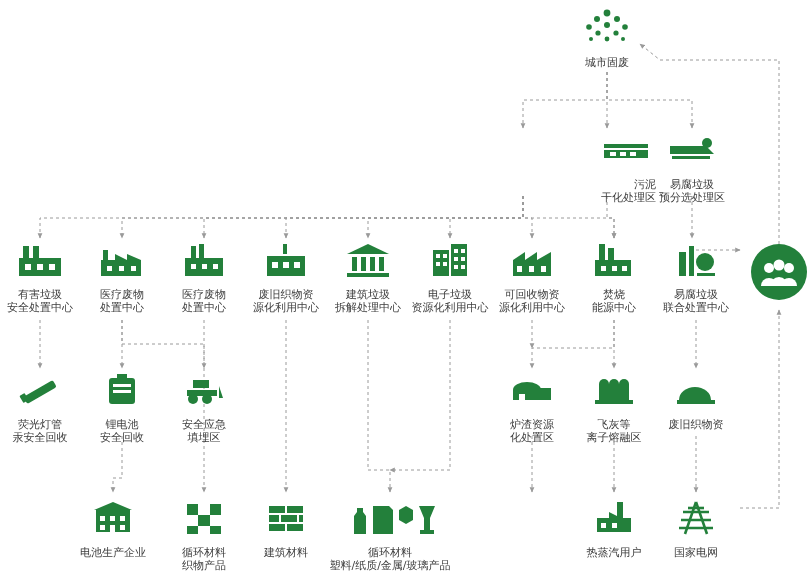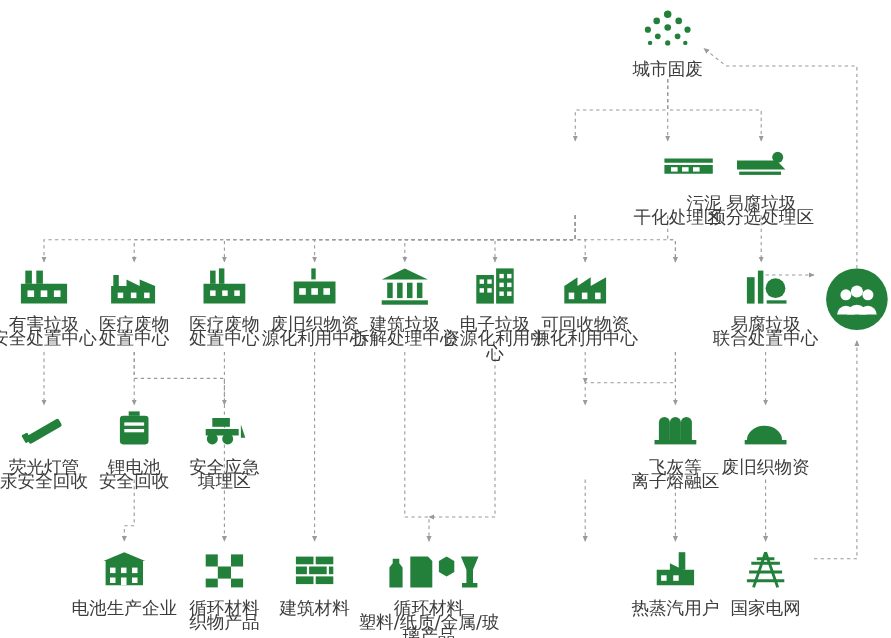--- a/index.html
+++ b/index.html
@@ -20,21 +20,21 @@
     text-align:center;
     line-height:13px;
   }
   .node .glyph{
     display:block;
     height:44px;
     margin:0 auto 4px auto;
   }
   .node .label{
     display:block;
-    font-size:16px;
+    font-size:11px;
     color:#3c3c3c;
     letter-spacing:0px;
     white-space:pre-line;
   }
   .circle-node{
     position:absolute;
     width:56px;height:56px;
     margin-left:-28px;margin-top:-28px;
     border-radius:50%;
     background:#23803b;
@@ -263,20 +263,36 @@
           <rect x="12" y="26" width="5" height="6" fill="#ffffff"></rect>
           <rect x="24" y="26" width="5" height="6" fill="#ffffff"></rect>
           <rect x="36" y="26" width="5" height="6" fill="#ffffff"></rect>
         </g>
       </svg>
     </span>
     <span class="label">可回收物资
 源化利用中心</span>
   </div>
 
+  <div class="node" style="left:614px;top:240px;">
+    <span class="glyph">
+      <svg width="54" height="44" viewBox="0 0 54 44">
+        <g fill="#23803b">
+          <rect x="12" y="4" width="6" height="16"></rect>
+            <rect x="21" y="8" width="6" height="12"></rect>
+          <path d="M8 20 h36 v16 h-36 z"></path>
+          <rect x="14" y="26" width="5" height="5" fill="#ffffff"></rect>
+          <rect x="25" y="26" width="5" height="5" fill="#ffffff"></rect>
+          <rect x="35" y="26" width="5" height="5" fill="#ffffff"></rect>
+        </g>
+      </svg>
+    </span>
+    <span class="label">焚烧
+能源中心</span>
+  </div>
 
   <div class="node" style="left:696px;top:240px;">
     <span class="glyph">
       <svg width="54" height="44" viewBox="0 0 54 44">
         <g fill="#23803b">
           <rect x="10" y="12" width="7" height="24"></rect>
           <rect x="20" y="6" width="5" height="30"></rect>
           <circle cx="36" cy="22" r="9"></circle>
           <rect x="28" y="33" width="18" height="3"></rect>
         </g>
@@ -336,20 +352,33 @@
           <path d="M42 16 l4 12 h-4 z"></path>
           <circle cx="16" cy="29" r="5"></circle>
             <circle cx="30" cy="29" r="5"></circle>
         </g>
       </svg>
     </span>
     <span class="label">安全应急
 填埋区</span>
   </div>
 
+  <div class="node" style="left:532px;top:370px;">
+    <span class="glyph">
+      <svg width="54" height="40" viewBox="0 0 54 40">
+        <g fill="#23803b">
+          <path d="M8 30 V20 a14 8 0 0 1 28 0 v10 z"></path>
+          <rect x="34" y="18" width="12" height="12"></rect>
+          <rect x="14" y="24" width="6" height="6" fill="#ffffff"></rect>
+        </g>
+      </svg>
+    </span>
+    <span class="label">炉渣资源
+化处置区</span>
+  </div>
 
   <div class="node" style="left:614px;top:370px;">
     <span class="glyph">
       <svg width="54" height="40" viewBox="0 0 54 40">
         <g fill="#23803b">
           <path d="M12 14 a5 5 0 0 1 10 0 v16 h-10 z"></path>
           <path d="M22 14 a5 5 0 0 1 10 0 v16 h-10 z"></path>
           <path d="M32 14 a5 5 0 0 1 10 0 v16 h-10 z"></path>
           <rect x="8" y="30" width="38" height="4"></rect>
         </g>

